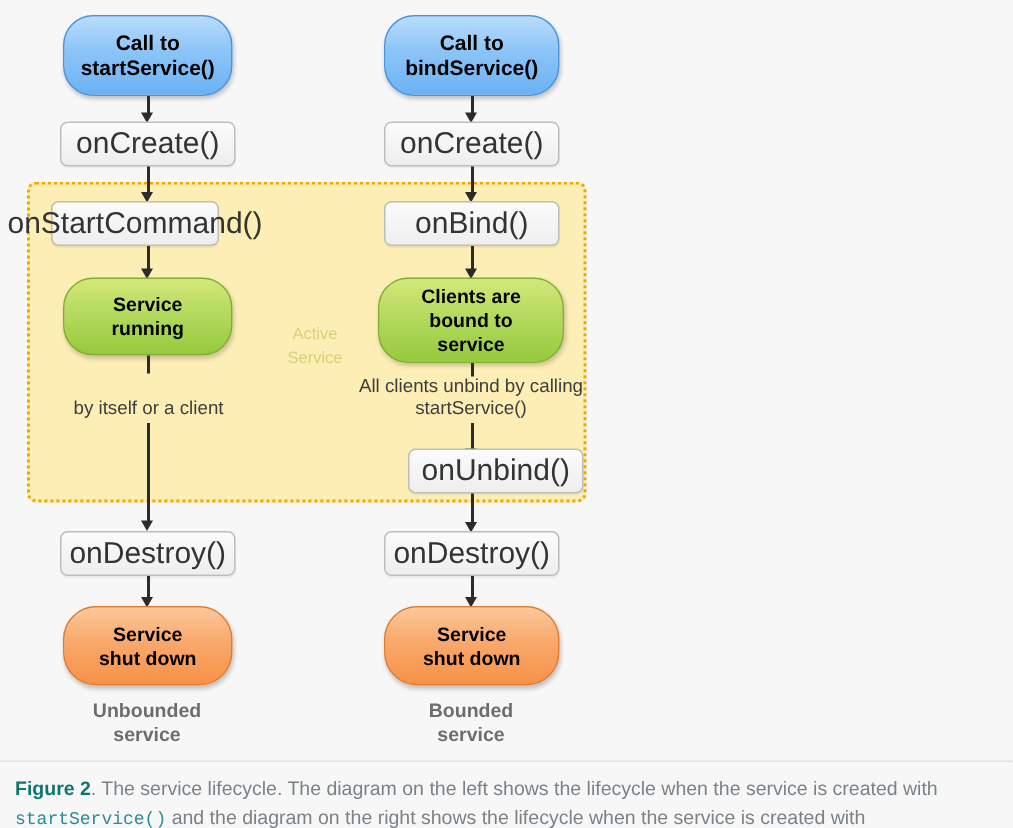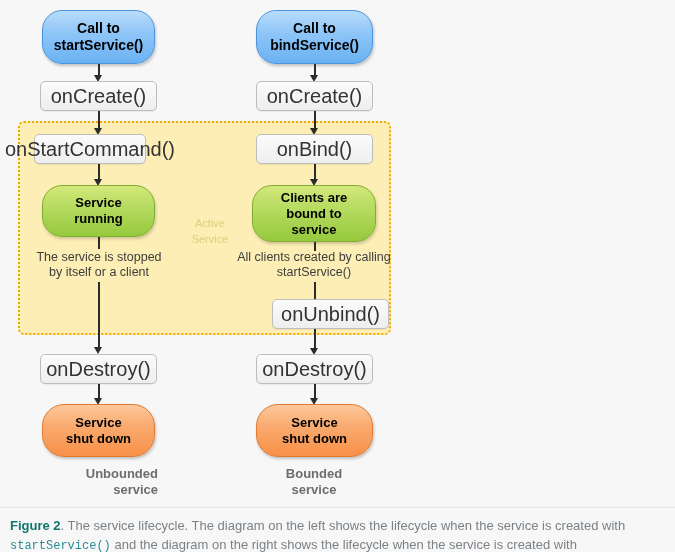--- a/index.html
+++ b/index.html
@@ -228,21 +228,21 @@
   <div class="node green" style="left:42px; top:185px; width:113px; height:52px;">
     <div>
       <span>Service</span><br>
       <span>running</span>
     </div>
   </div>
 
   <div class="line" style="left:98px; top:237px; height:12px;"></div>
 
   <div class="annot" style="left:14px; top:250px; width:170px;">
-    <span>The service is stopped</span><br>
+    <br>
     <span>by itself or a client</span>
   </div>
 
   <div class="arrow" style="left:98px; top:282px; height:73px;">
     <div class="shaft" style="height:66px;"></div>
     <div class="head" style="top:65px;"></div>
   </div>
 
   <div class="node gray" style="left:40px; top:354px; width:117px; height:30px;">
     <span>onDestroy()</span>
@@ -253,21 +253,21 @@
     <div class="head" style="top:14px;"></div>
   </div>
 
   <div class="node orange" style="left:42px; top:404px; width:113px; height:53px;">
     <div>
       <span>Service</span><br>
       <span>shut down</span>
     </div>
   </div>
 
-  <div class="col-caption" style="left:38px; top:466px; width:120px;text-align:right;">
+  <div class="col-caption" style="left:38px; top:466px; width:120px;">
     <span>Unbounded</span><br>
     <span>service</span>
   </div>
 
   <div class="node blue" style="left:256px; top:10px; width:117px; height:54px;">
     <div>
       <span>Call to</span><br>
       <span>bindService()</span>
     </div>
   </div>
@@ -299,21 +299,21 @@
     <div>
       <span>Clients are</span><br>
       <span>bound to</span><br>
       <span>service</span>
     </div>
   </div>
 
   <div class="line" style="left:314px; top:242px; height:9px;"></div>
 
   <div class="annot" style="left:224px; top:250px; width:180px;">
-    <span>All clients created by calling</span><br>
+    <span>All clients unbind by calling</span><br>
     <span>startService()</span>
   </div>
 
   <div class="arrow" style="left:314px; top:282px; height:24px;">
     <div class="shaft" style="height:18px;"></div>
     <div class="head" style="top:17px;"></div>
   </div>
 
   <div class="node gray" style="left:272px; top:299px; width:117px; height:30px;">
     <span>onUnbind()</span>

